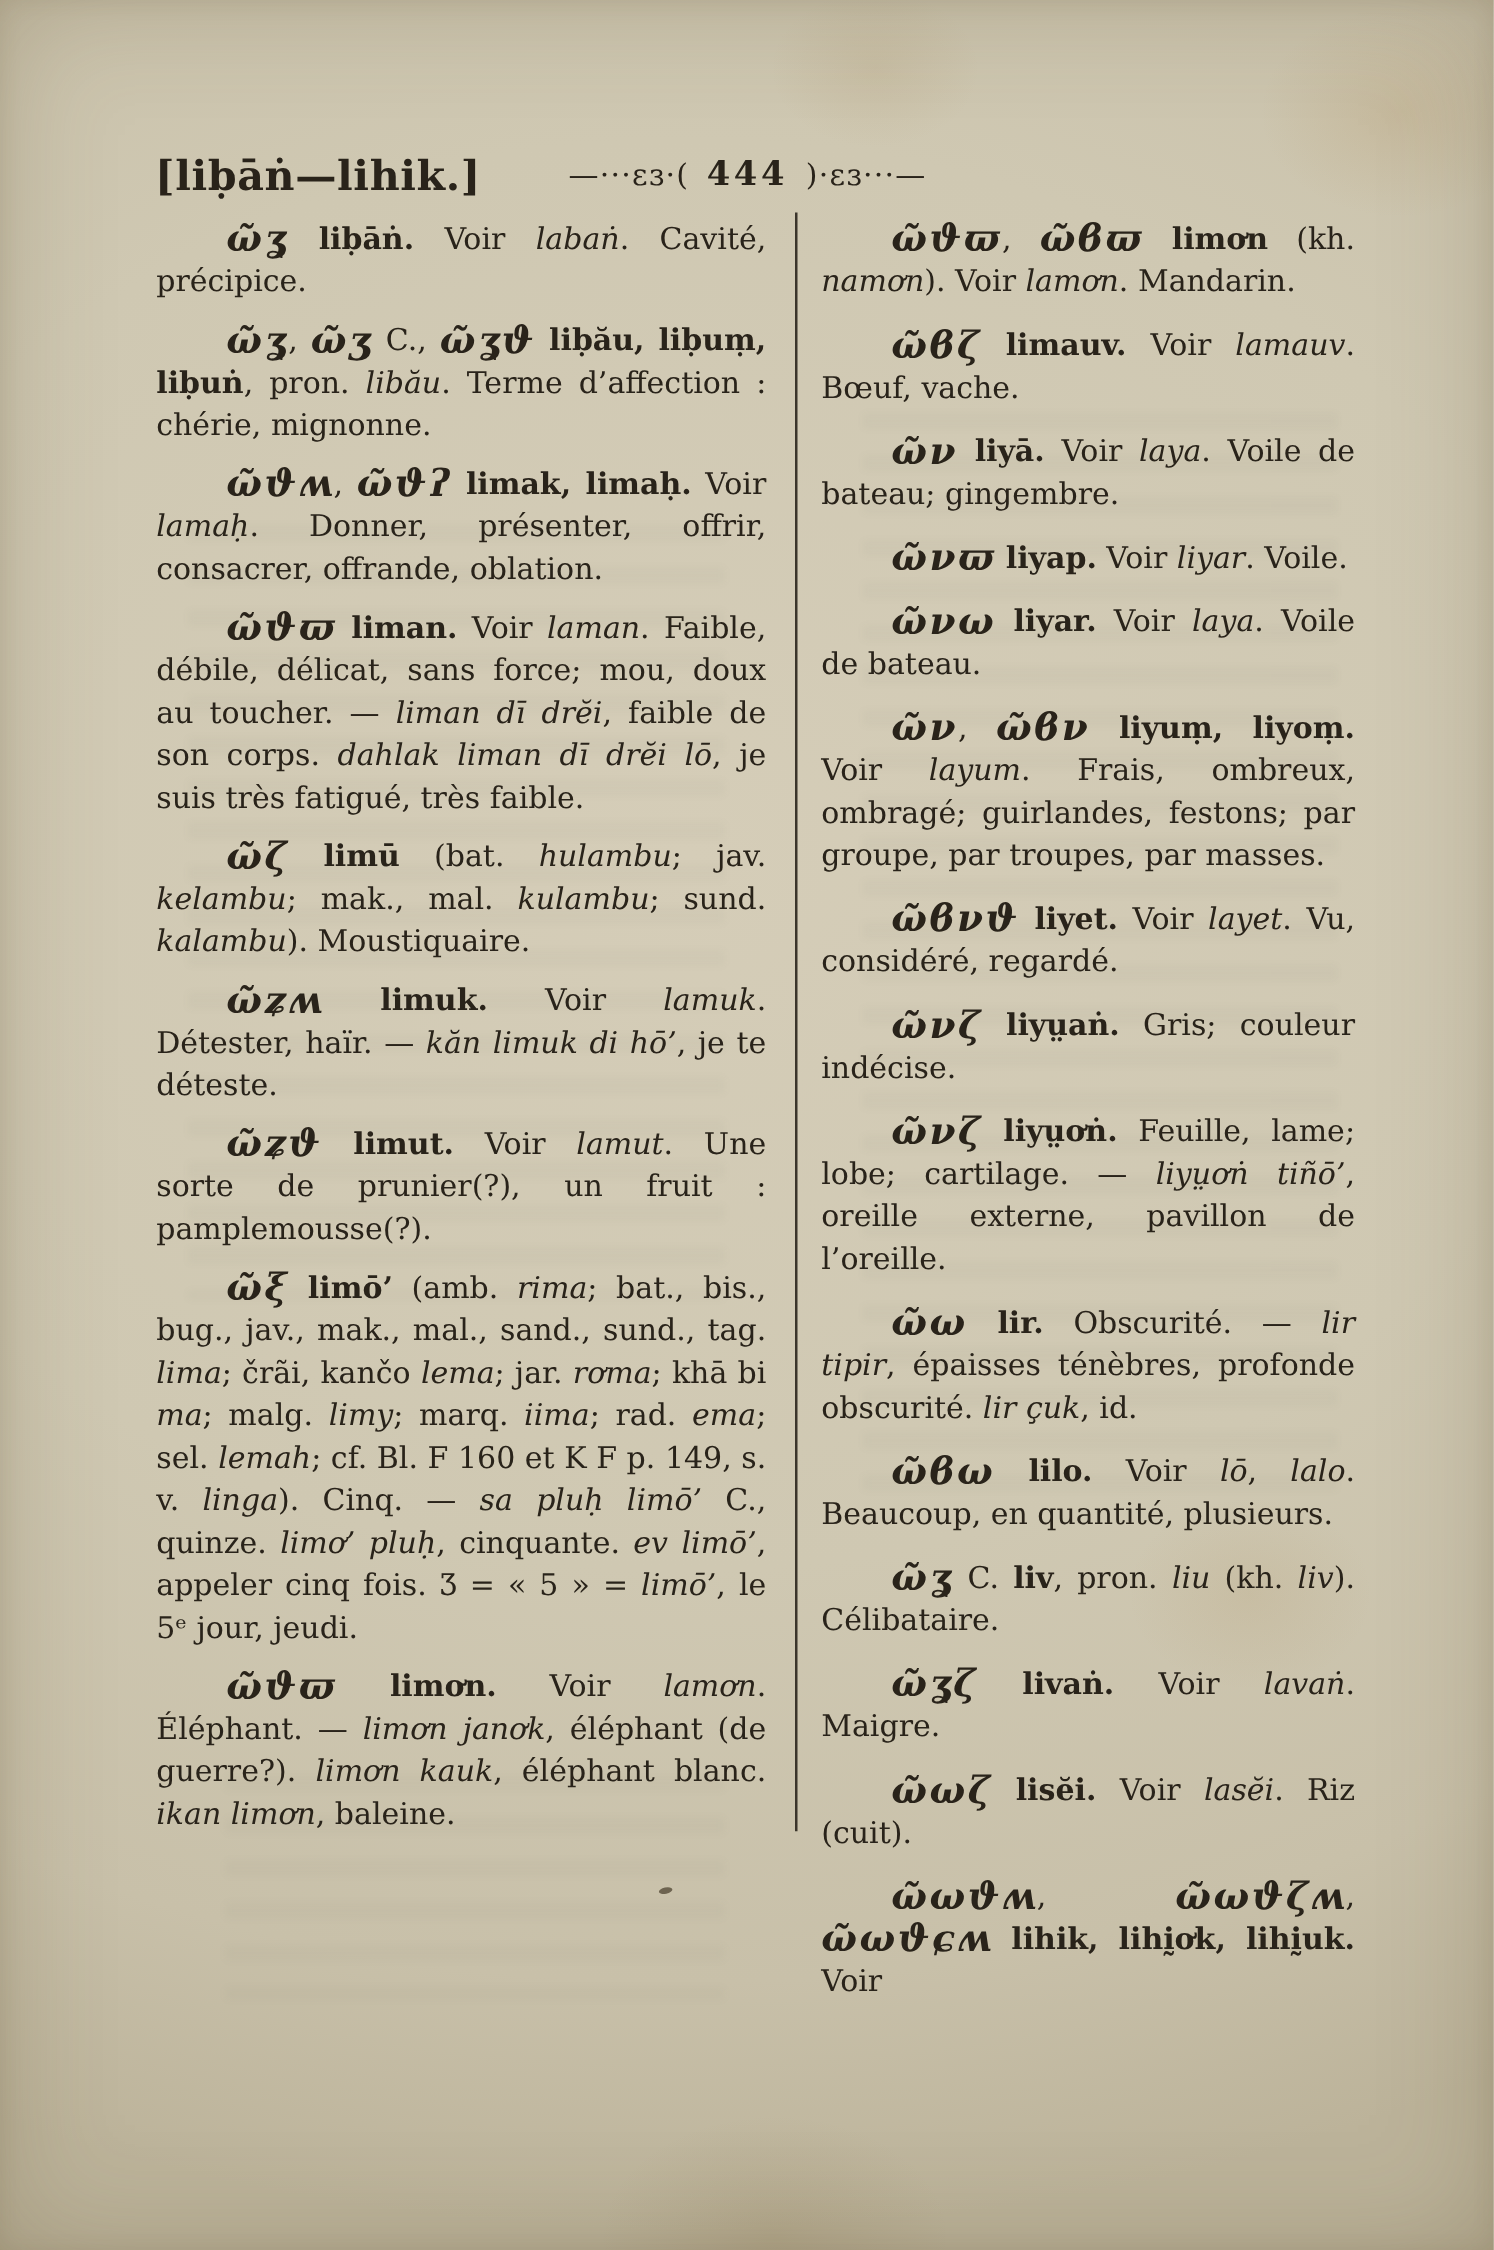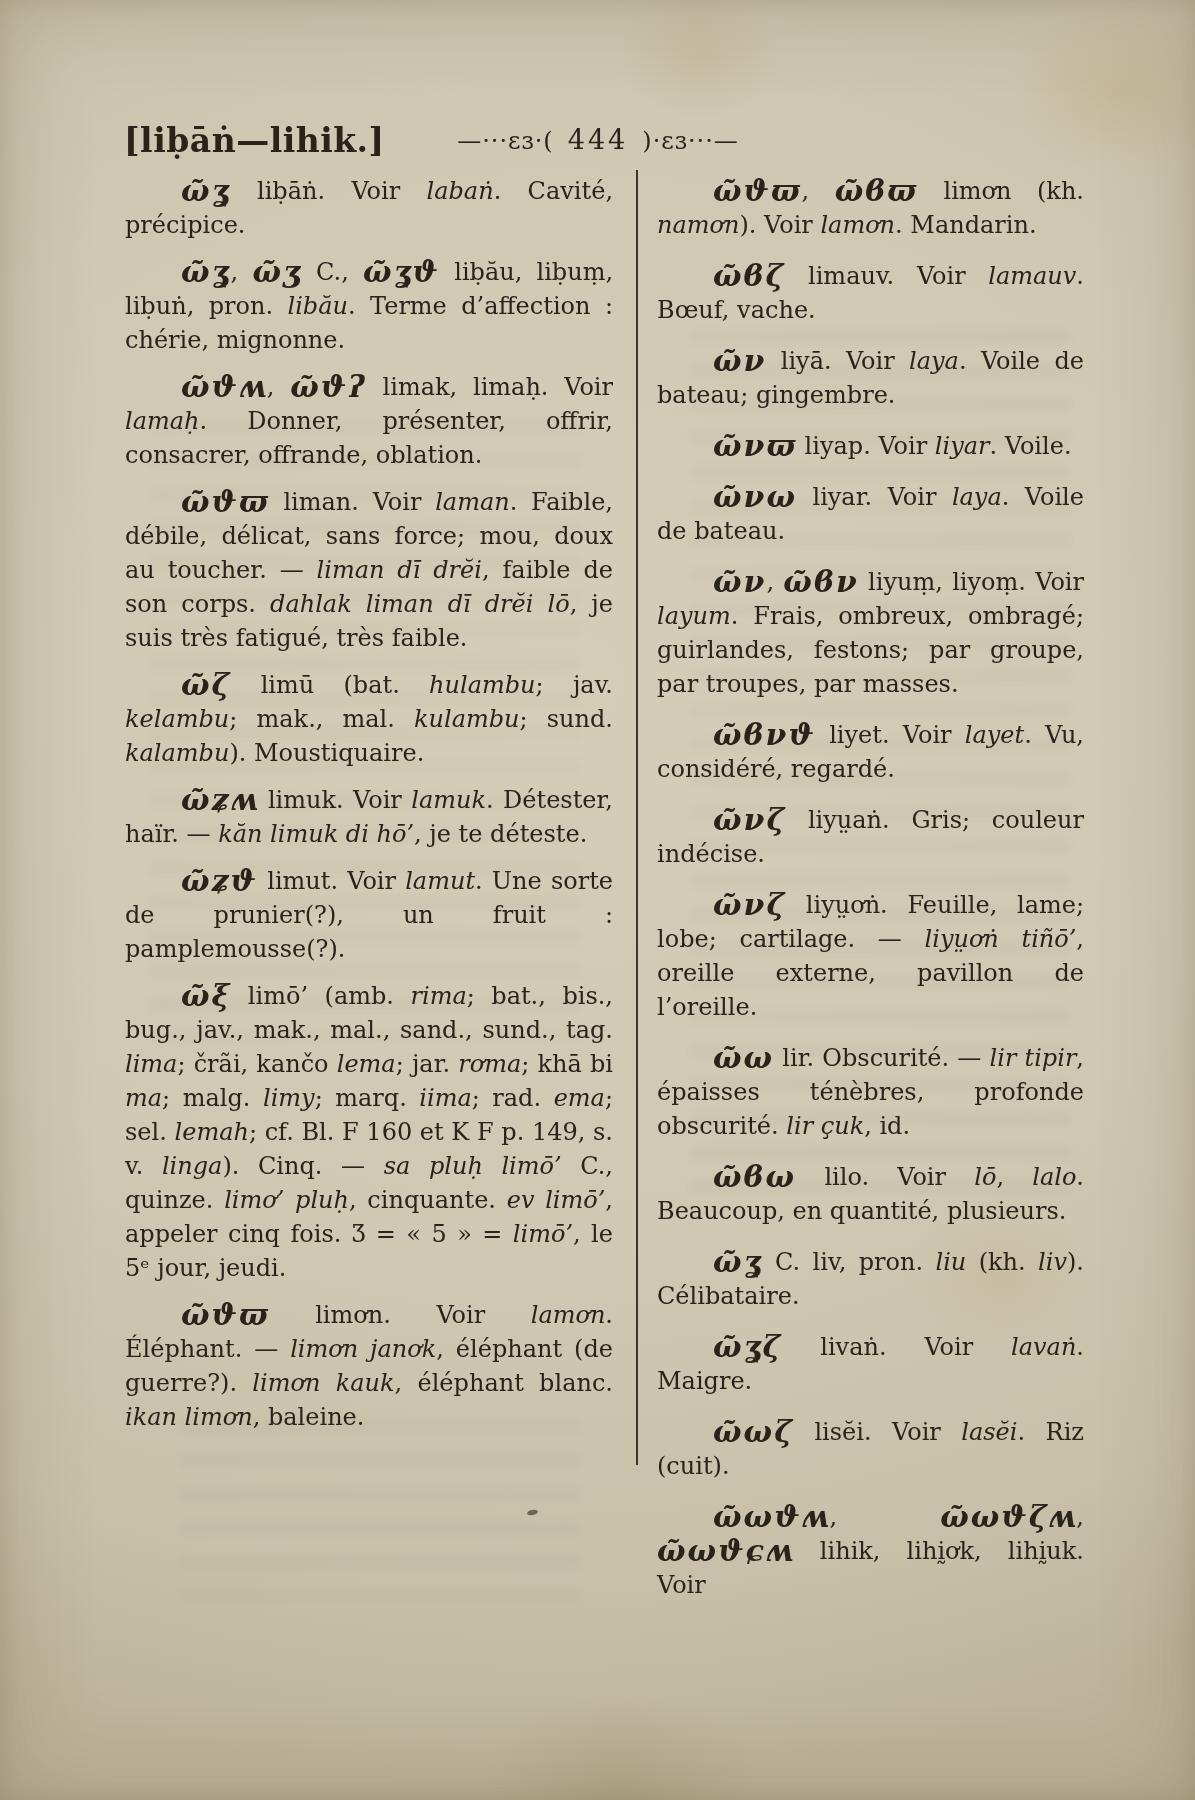--- a/index.html
+++ b/index.html
@@ -14,30 +14,30 @@
       radial-gradient(200px 140px at 620px 1790px, rgba(120,95,50,.12), transparent 70%),
       radial-gradient(1400px 1100px at 46% 38%, #d5cdb8 0%, #cfc8b2 52%, #c8c0a9 82%, #bcb39a 100%);
   }
   .vignette{position:absolute;inset:0;pointer-events:none;
     box-shadow:inset 0 0 90px rgba(90,75,45,.25), inset 0 0 18px rgba(90,75,45,.12);}
   .ghost{position:absolute;opacity:.5;filter:blur(3px);pointer-events:none;
     background:repeating-linear-gradient(180deg, rgba(95,100,88,.07) 0 13px, transparent 13px 34px);}
   .header-left{position:absolute;left:124px;top:121px;font-weight:bold;font-size:33px;letter-spacing:.5px;}
   .ornament{position:absolute;left:408px;top:124px;width:380px;text-align:center;font-size:24px;
     letter-spacing:1px;white-space:nowrap;}
-  .ornament .pn{font-weight:normal;font-size:27px;padding:0 14px;letter-spacing:3px;}
+  .ornament .pn{font-weight:bold;font-size:27px;padding:0 14px;letter-spacing:3px;}
   .divider{position:absolute;left:636px;top:170px;width:2px;height:1295px;background:#3b352b;}
   .col{position:absolute;top:174px;font-size:24px;line-height:34px;text-align:justify;}
   .col-left{left:125px;width:488px;}
   .col-right{left:657px;width:427px;}
   .col p{margin:0 0 13px 0;text-indent:56px;}
   .col-right p{margin-bottom:17px;}
   .cham{font-family:"DejaVu Serif",serif;font-style:italic;font-weight:bold;
     font-size:30px;line-height:1;letter-spacing:2px;vertical-align:-2px;margin-top:16px;}
-  .b{font-weight:normal;}
+  .b{font-weight:bold;}
   .i{font-style:italic;}
   .artifact{position:absolute;left:527px;top:1510px;width:11px;height:5px;border-radius:50%;
     background:#564c3a;transform:rotate(-12deg);opacity:.8;}
 </style>
 </head>
 <body>
 
 <div class="vignette"></div>
 <div class="ghost" style="left:150px;top:420px;width:430px;height:620px;"></div>
 <div class="ghost" style="left:690px;top:330px;width:380px;height:880px;"></div>

